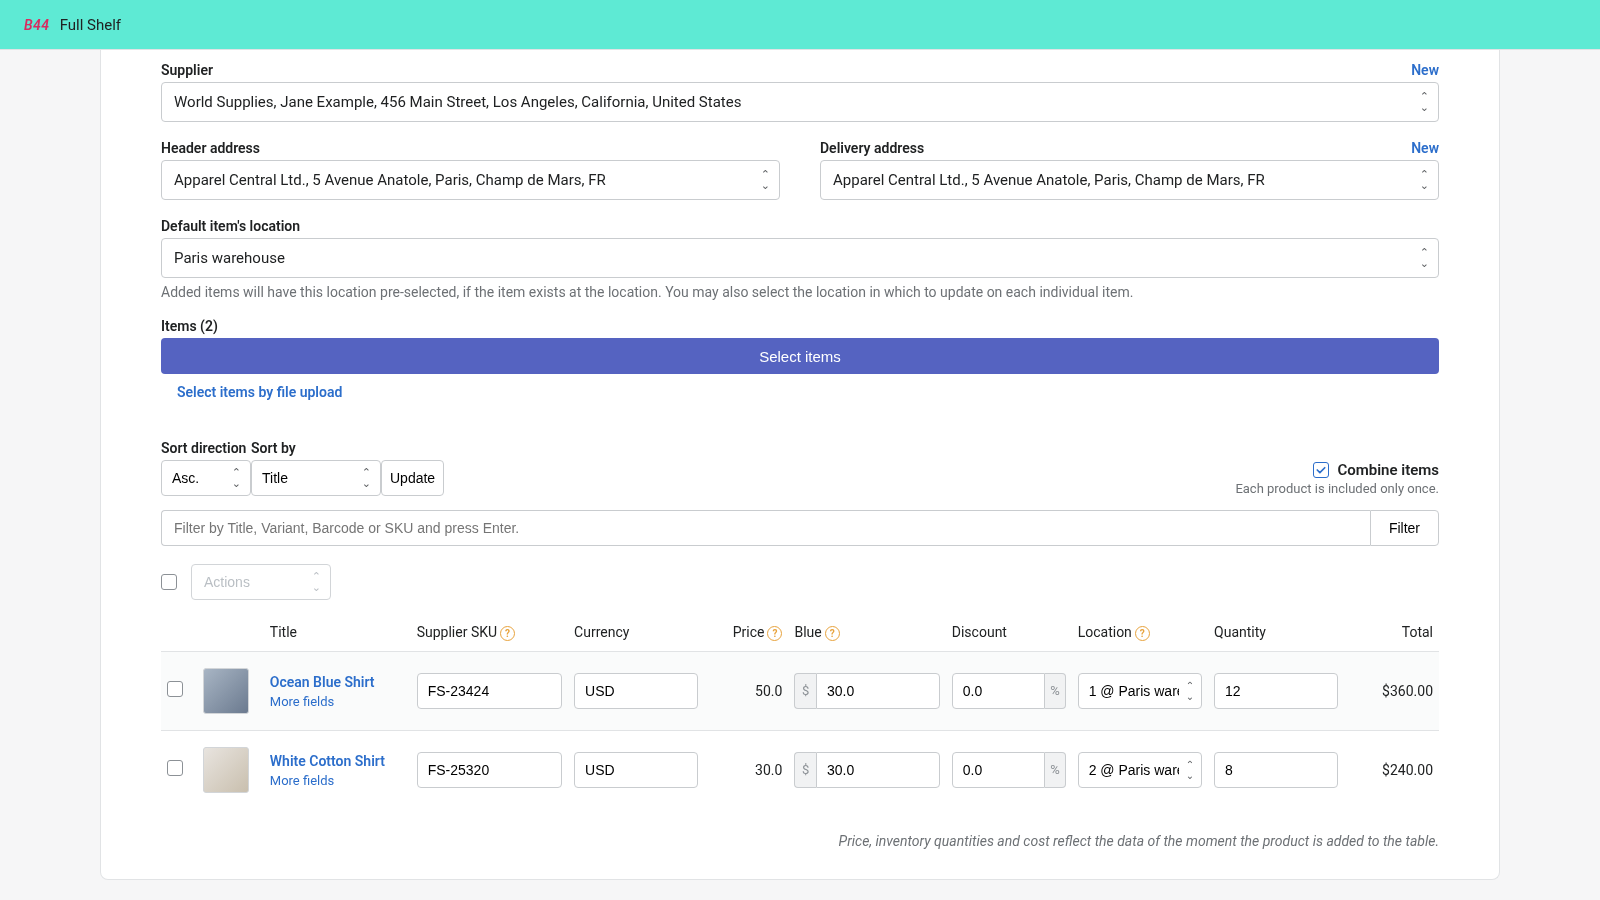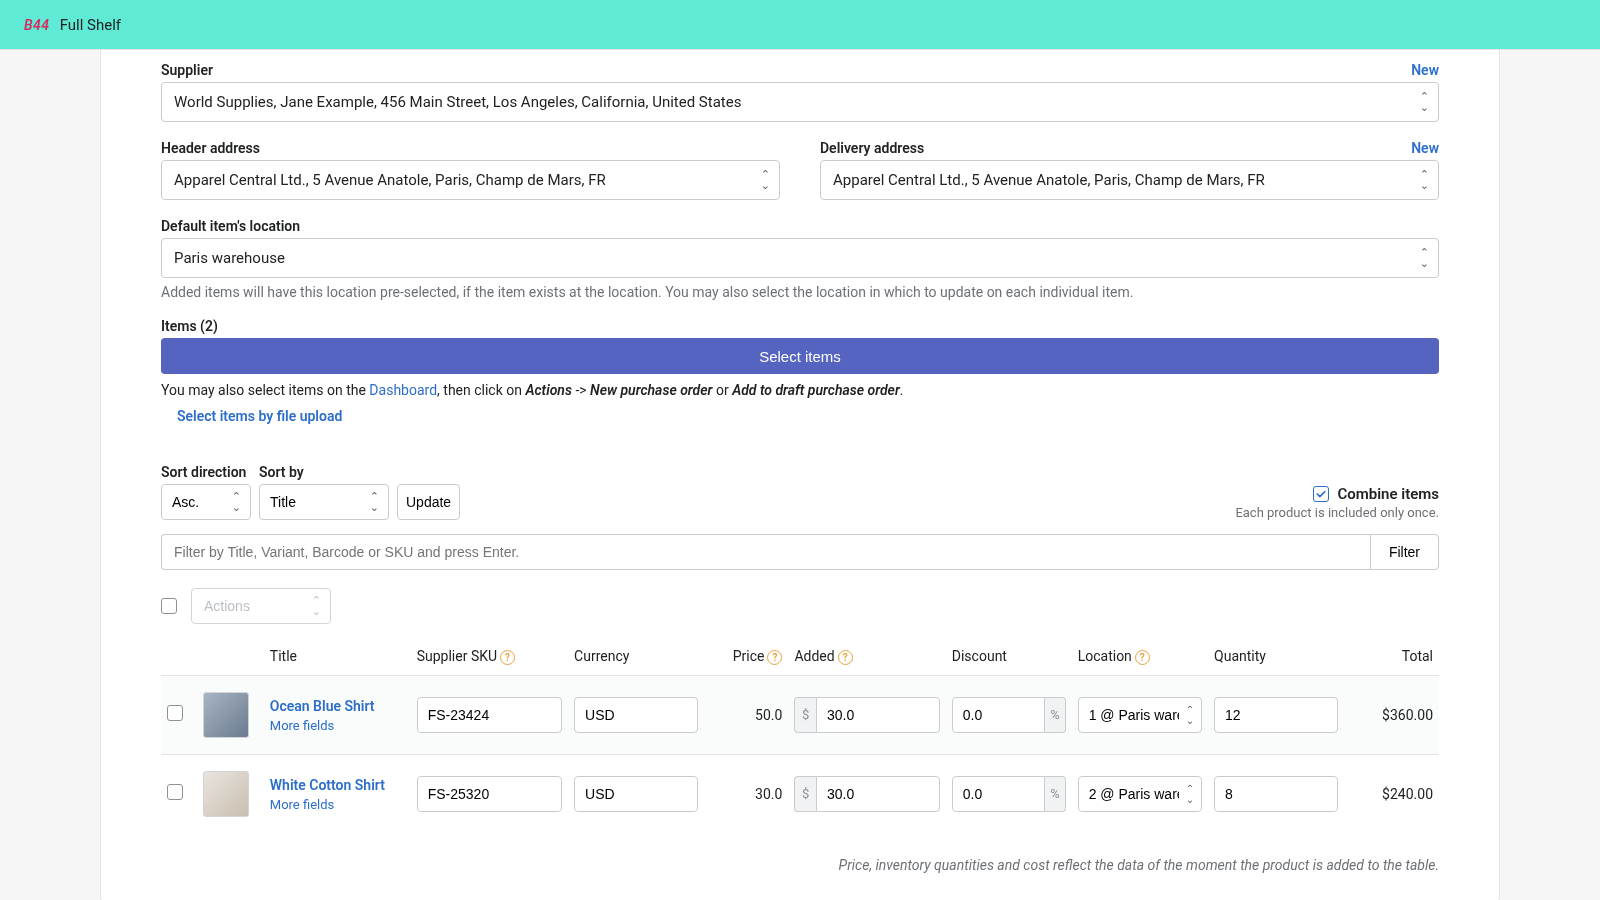--- a/index.html
+++ b/index.html
@@ -81,21 +81,21 @@
     font-size: 15px;
     cursor: pointer;
   }
   .hint-line { font-size: 14px; color: #202223; margin-top: 8px; }
   .hint-line .link-inline { color: #2c6ecb; cursor: pointer; }
   .hint-line em { font-style: italic; font-weight: 600; }
   .hint-line .plain-em { font-style: italic; font-weight: 400; }
   .link-block { color: #2c6ecb; font-weight: 600; cursor: pointer; font-size: 14px; margin-top: 10px; display: inline-block; margin-left: 16px; }
 
   .sort-row { display: flex; align-items: flex-end; justify-content: space-between; margin-top: 40px; }
-  .sort-left { display: flex; gap: 8px; align-items: flex-end; }
+  .sort-left { display: flex; align-items: flex-end; }
   .sort-field .label { font-size: 14px; font-weight: 600; margin-bottom: 4px; display: block; }
   .small-select { height: 36px; border: 1px solid #c9cccf; border-radius: 4px; padding: 0 30px 0 10px; font-size: 14px; background: #fff; appearance: none; }
   .btn { height: 36px; padding: 0 8px; border: 1px solid #c9cccf; background: #fff; border-radius: 4px; font-size: 14px; cursor: pointer; }
   .combine-right { text-align: right; }
   .combine-row { display: flex; align-items: center; justify-content: flex-end; gap: 8px; }
   .checkbox { width: 16px; height: 16px; border: 1.5px solid #8c9196; border-radius: 3px; display: inline-flex; align-items: center; justify-content: center; background: #fff; }
   .checkbox.checked { border-color: #2c6ecb; }
   .checkbox.checked svg { display: block; }
   .checkbox svg { display: none; width: 12px; height: 12px; }
   .combine-label { font-weight: 600; font-size: 15px; }
@@ -201,23 +201,20 @@
         <span class="select-caret">⌃<br>⌄</span>
       </div>
       <div class="helptext">Added items will have this location pre-selected, if the item exists at the location. You may also select the location in which to update on each individual item.</div>
     </div>
 
     <div class="field">
       <div class="label-row">
         <span class="label">Items (2)</span>
       </div>
       <button class="btn-primary">Select items</button>
-      <div class="hint-line">
-        <span>You may also select items on the </span><span class="link-inline">Dashboard</span><span>, then click on </span><em>Actions</em><span> -&gt; </span><em>New purchase order</em><span class="plain-em" style="font-style:normal"> or </span><em>Add to draft purchase order</em><span>.</span>
-      </div>
       <span class="link-block">Select items by file upload</span>
     </div>
 
     <div class="sort-row">
       <div class="sort-left">
         <div class="sort-field">
           <span class="label">Sort direction</span>
           <div class="select-wrap" style="display:inline-block">
             <select class="small-select" style="width:90px;">
               <option>Asc.</option>
@@ -266,21 +263,21 @@
 
     <table class="table">
       <thead>
         <tr>
           <th class="col-check"></th>
           <th class="col-thumb"></th>
           <th class="col-title">Title</th>
           <th class="col-sku"><span>Supplier SKU</span><span class="help-icon">?</span></th>
           <th class="col-currency">Currency</th>
           <th class="col-price right"><span>Price</span><span class="help-icon">?</span></th>
-          <th class="col-cost"><span>Added</span><span class="help-icon">?</span></th>
+          <th class="col-cost"><span>Blue</span><span class="help-icon">?</span></th>
           <th class="col-discount">Discount</th>
           <th class="col-location"><span>Location</span><span class="help-icon">?</span></th>
           <th class="col-qty">Quantity</th>
           <th class="col-total right">Total</th>
         </tr>
       </thead>
       <tbody>
         <tr class="data-row">
           <td><span class="checkbox"></span></td>
           <td>

